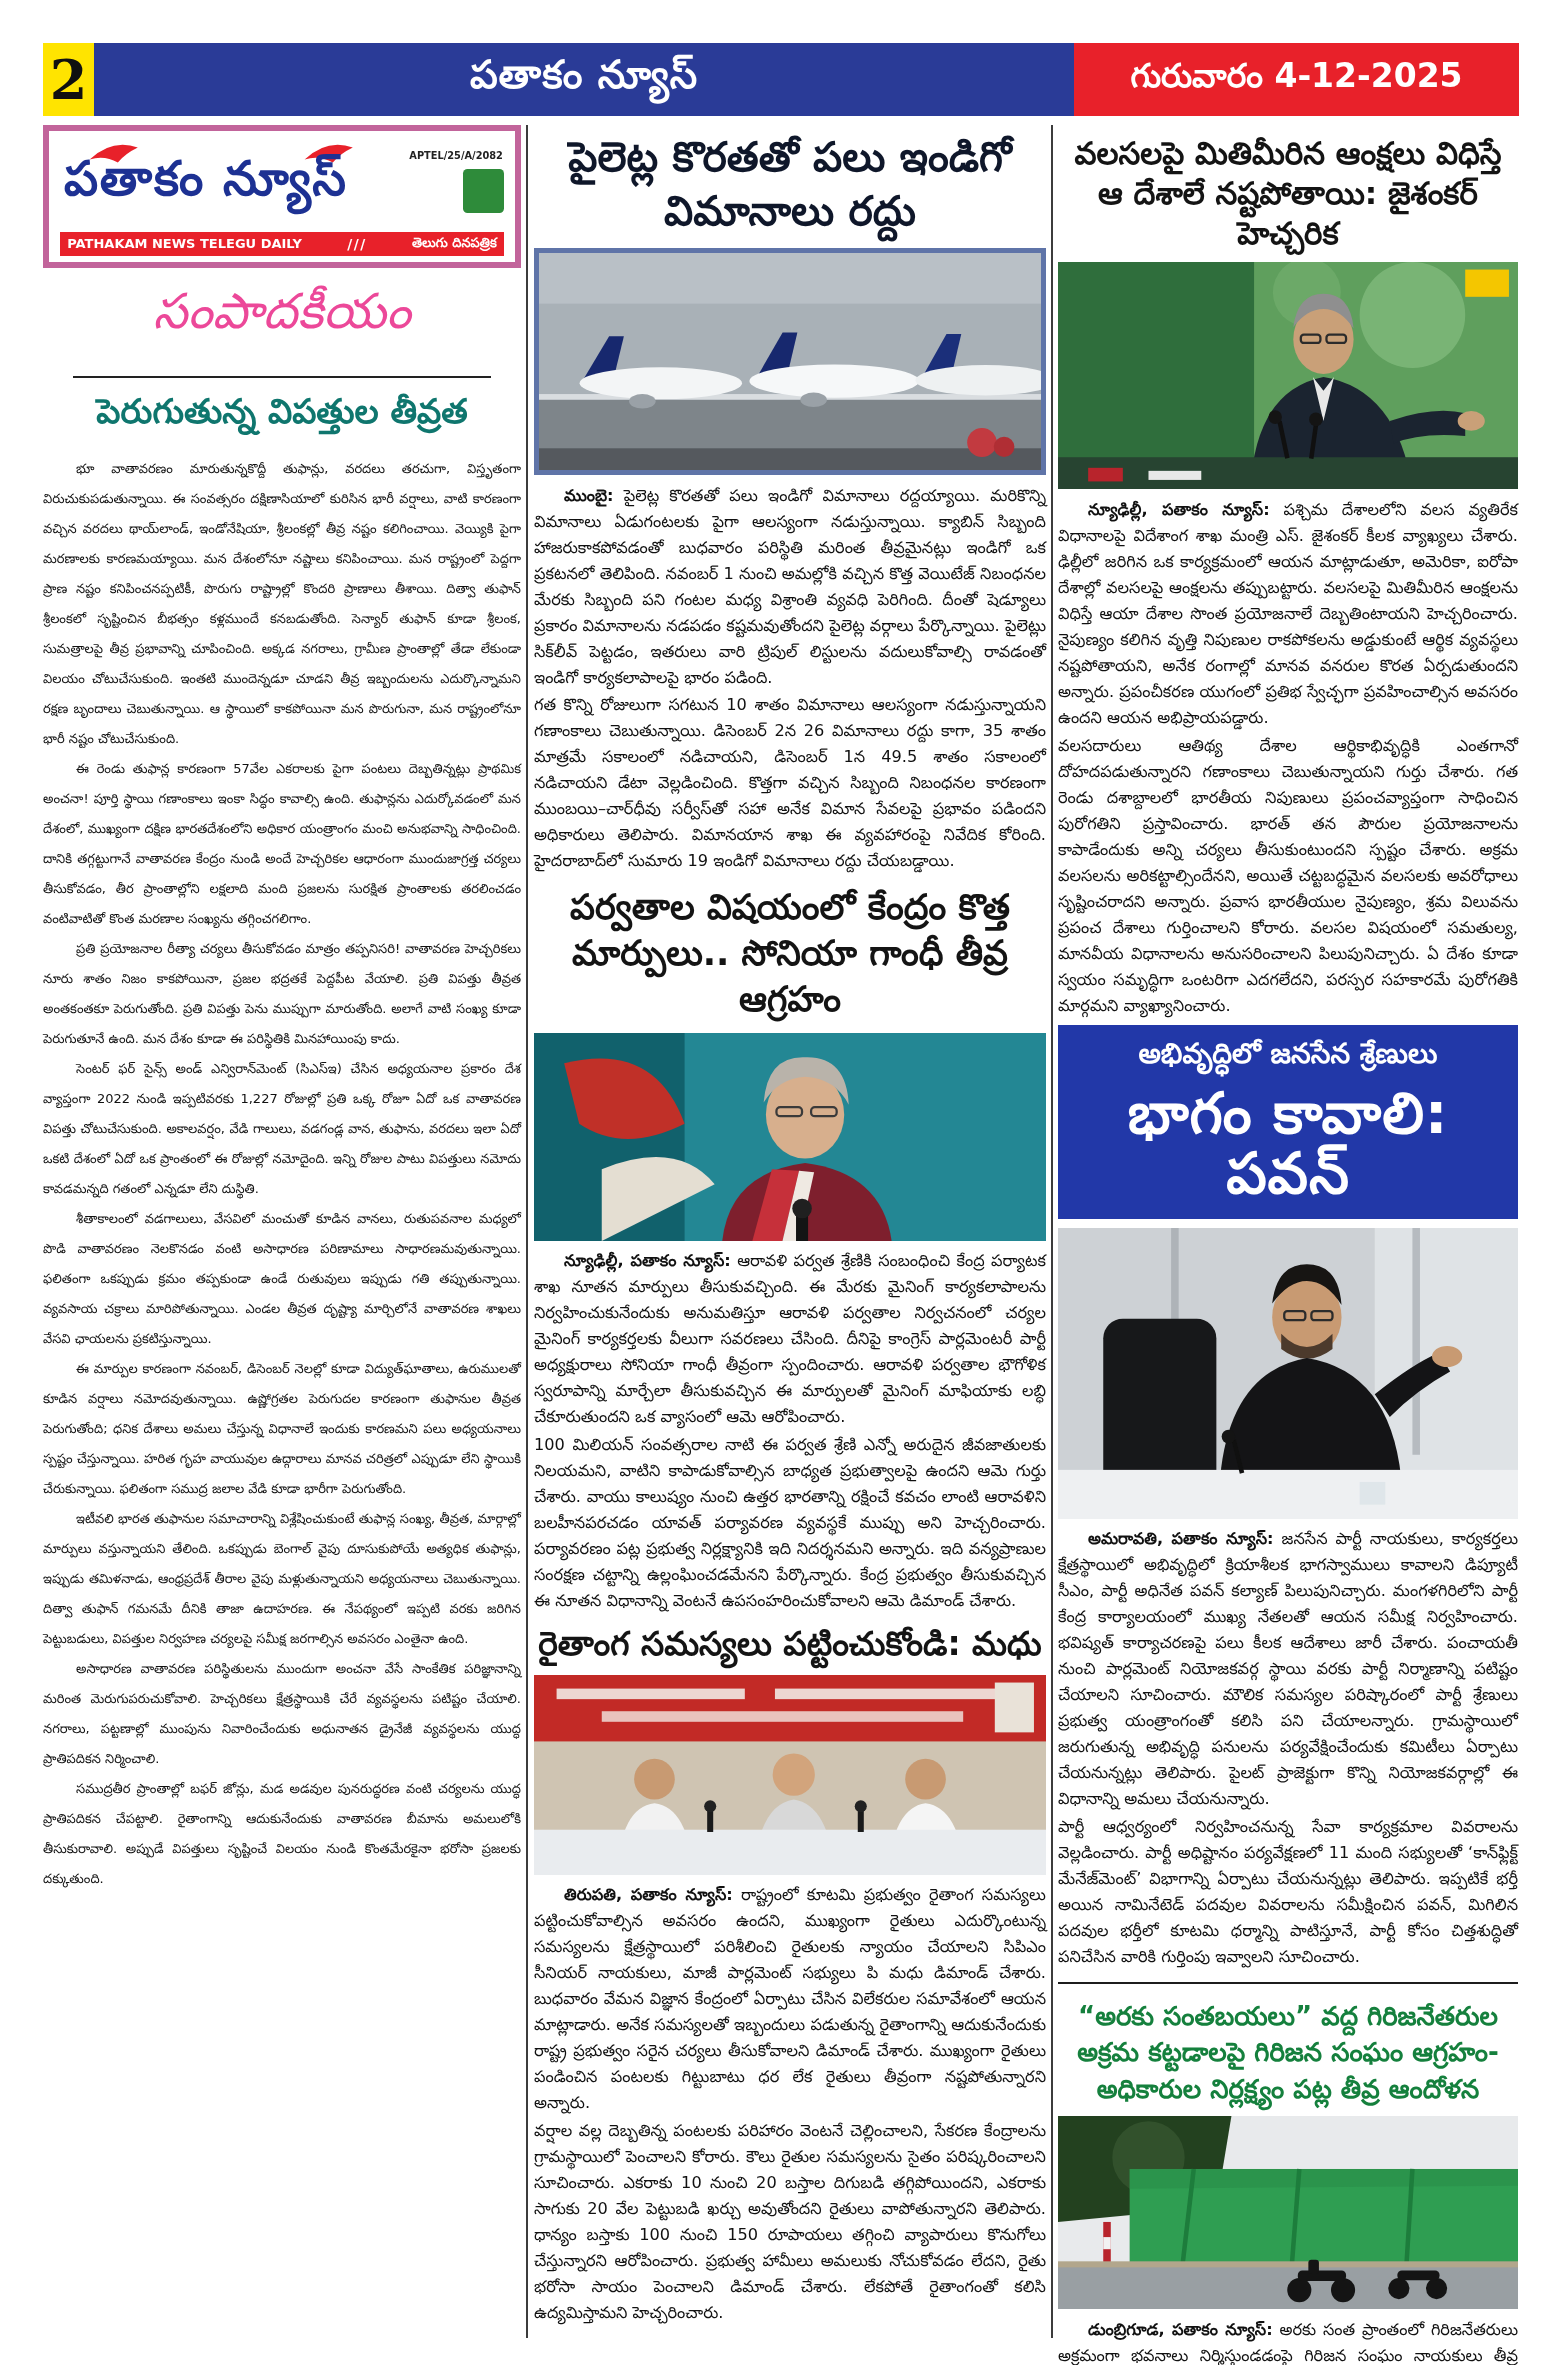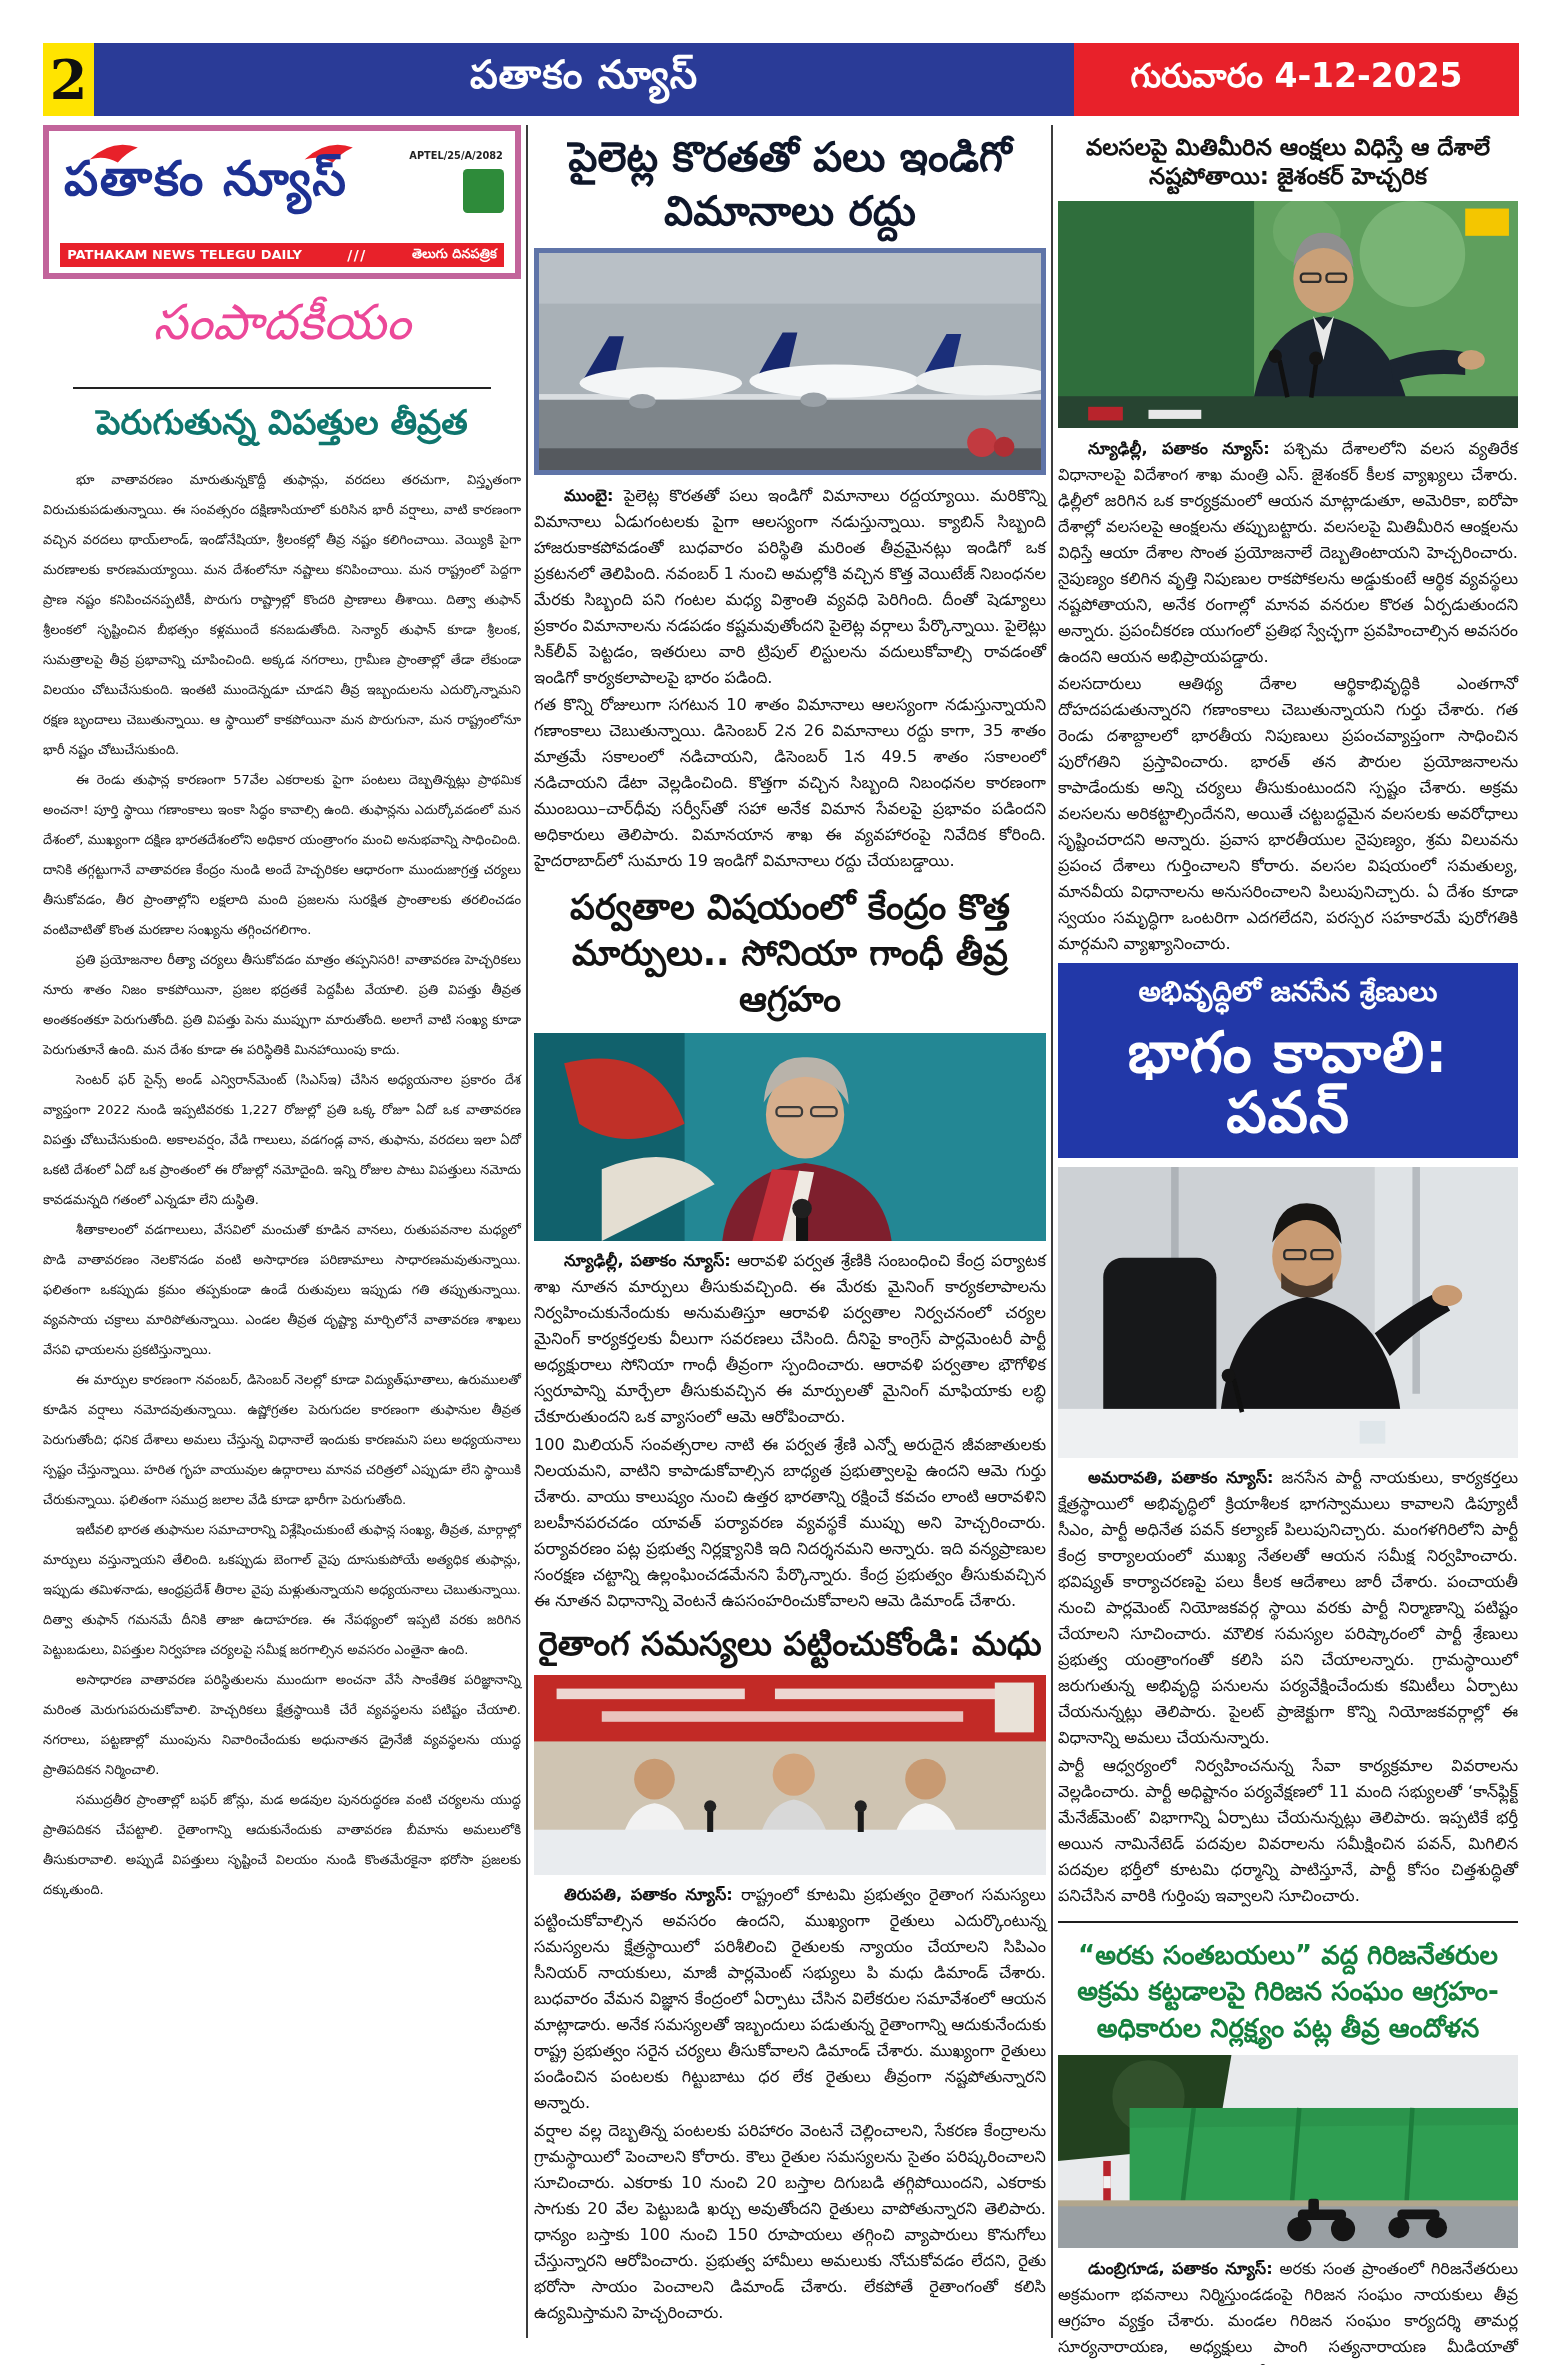--- a/index.html
+++ b/index.html
@@ -25,21 +25,21 @@
   #vl1 { left:526px; } #vl2 { left:1051px; }
 
   
   .logoBox { border:6px solid #c2649b; background:#fff; padding:7.6px 10.6px 6px; }
   .logoTop { position:relative; height:82px; }
   .logoTitle { position:absolute; left:4.5px; bottom:3px; color:#1d3193; font-weight:bold; font-size:48px;
                letter-spacing:1.5px; white-space:nowrap; }
   .birds { position:absolute; top:-1.5px; left:0; width:100%; height:30px; }
   .regno { position:absolute; right:1.5px; top:11px; font-size:9.8px; font-weight:bold; color:#222; }
   .greenTag { position:absolute; right:0; bottom:7.6px; width:41px; height:44px; background:#2e8b3a; border-radius:4.5px; }
-  .logoStrip { margin-top:22px; background:#e8212a; color:#fff; display:flex; align-items:center;
+  .logoStrip { margin-top:11px; background:#e8212a; color:#fff; display:flex; align-items:center;
                justify-content:space-between; padding:3px 7.6px; font-weight:bold; font-size:13px; }
   .slashes { color:#fff; font-size:13.6px; letter-spacing:1.5px; }
 
   .secLabel { text-align:center; font-size:49px; color:#ec4899; padding:15px 0 24px;
               font-family:"DejaVu Serif", serif; font-style:italic; }
   .secRule { height:2.3px; background:#222; margin:0 30px 13.6px; }
   .edHead { text-align:center; color:#0f766e; font-weight:bold; font-size:34px; margin-bottom:15px; }
   .edBody p { font-size:13px; line-height:30px; text-align:justify; text-indent:33px; }
 
   
@@ -200,21 +200,21 @@
     <div class="gap10"></div>
     <div class="body">
       <p class="ind"><b class="dl">తిరుపతి, పతాకం న్యూస్:</b>
         <span>రాష్ట్రంలో కూటమి ప్రభుత్వం రైతాంగ సమస్యలు పట్టించుకోవాల్సిన అవసరం ఉందని, ముఖ్యంగా రైతులు ఎదుర్కొంటున్న సమస్యలను క్షేత్రస్థాయిలో పరిశీలించి రైతులకు న్యాయం చేయాలని సిపిఎం సీనియర్ నాయకులు, మాజీ పార్లమెంట్ సభ్యులు పి మధు డిమాండ్ చేశారు. బుధవారం వేమన విజ్ఞాన కేంద్రంలో ఏర్పాటు చేసిన విలేకరుల సమావేశంలో ఆయన మాట్లాడారు. అనేక సమస్యలతో ఇబ్బందులు పడుతున్న రైతాంగాన్ని ఆదుకునేందుకు రాష్ట్ర ప్రభుత్వం సరైన చర్యలు తీసుకోవాలని డిమాండ్ చేశారు. ముఖ్యంగా రైతులు పండించిన పంటలకు గిట్టుబాటు ధర లేక రైతులు తీవ్రంగా నష్టపోతున్నారని అన్నారు.</span></p>
       <p>వర్షాల వల్ల దెబ్బతిన్న పంటలకు పరిహారం వెంటనే చెల్లించాలని, సేకరణ కేంద్రాలను గ్రామస్థాయిలో పెంచాలని కోరారు. కౌలు రైతుల సమస్యలను సైతం పరిష్కరించాలని సూచించారు. ఎకరాకు 10 నుంచి 20 బస్తాల దిగుబడి తగ్గిపోయిందని, ఎకరాకు సాగుకు 20 వేల పెట్టుబడి ఖర్చు అవుతోందని రైతులు వాపోతున్నారని తెలిపారు. ధాన్యం బస్తాకు 100 నుంచి 150 రూపాయలు తగ్గించి వ్యాపారులు కొనుగోలు చేస్తున్నారని ఆరోపించారు. ప్రభుత్వ హామీలు అమలుకు నోచుకోవడం లేదని, రైతు భరోసా సాయం పెంచాలని డిమాండ్ చేశారు. లేకపోతే రైతాంగంతో కలిసి ఉద్యమిస్తామని హెచ్చరించారు.</p>
     </div>
   </div>
 
   <div class="col" id="colR">
 
-    <div class="hMD" style="font-size:23px;text-align:center;">వలసలపై మితిమీరిన ఆంక్షలు విధిస్తే ఆ దేశాలే నష్టపోతాయి: జైశంకర్ హెచ్చరిక</div>
+    <div class="hMD" style="font-size:31px;text-align:center;">వలసలపై మితిమీరిన ఆంక్షలు విధిస్తే ఆ దేశాలే నష్టపోతాయి: జైశంకర్ హెచ్చరిక</div>
 
     <svg class="photo" height="227" viewBox="0 0 610 300" preserveAspectRatio="none">
       <rect width="610" height="300" fill="#5f9f5d"></rect>
       <rect width="260" height="300" fill="#2f6e3c"></rect>
       <circle cx="470" cy="70" r="70" fill="#85bd80" opacity="0.7"></circle>
       <circle cx="330" cy="40" r="45" fill="#74b06f" opacity="0.6"></circle>
       <rect x="540" y="10" width="58" height="36" fill="#f4c600"></rect>
 
       <ellipse cx="352" cy="102" rx="40" ry="46" fill="#c9a078"></ellipse>
       <path d="M312 86 Q318 42 352 42 Q388 42 392 88 Q375 62 352 62 Q330 62 312 86 Z" fill="#8f8f8f"></path>

